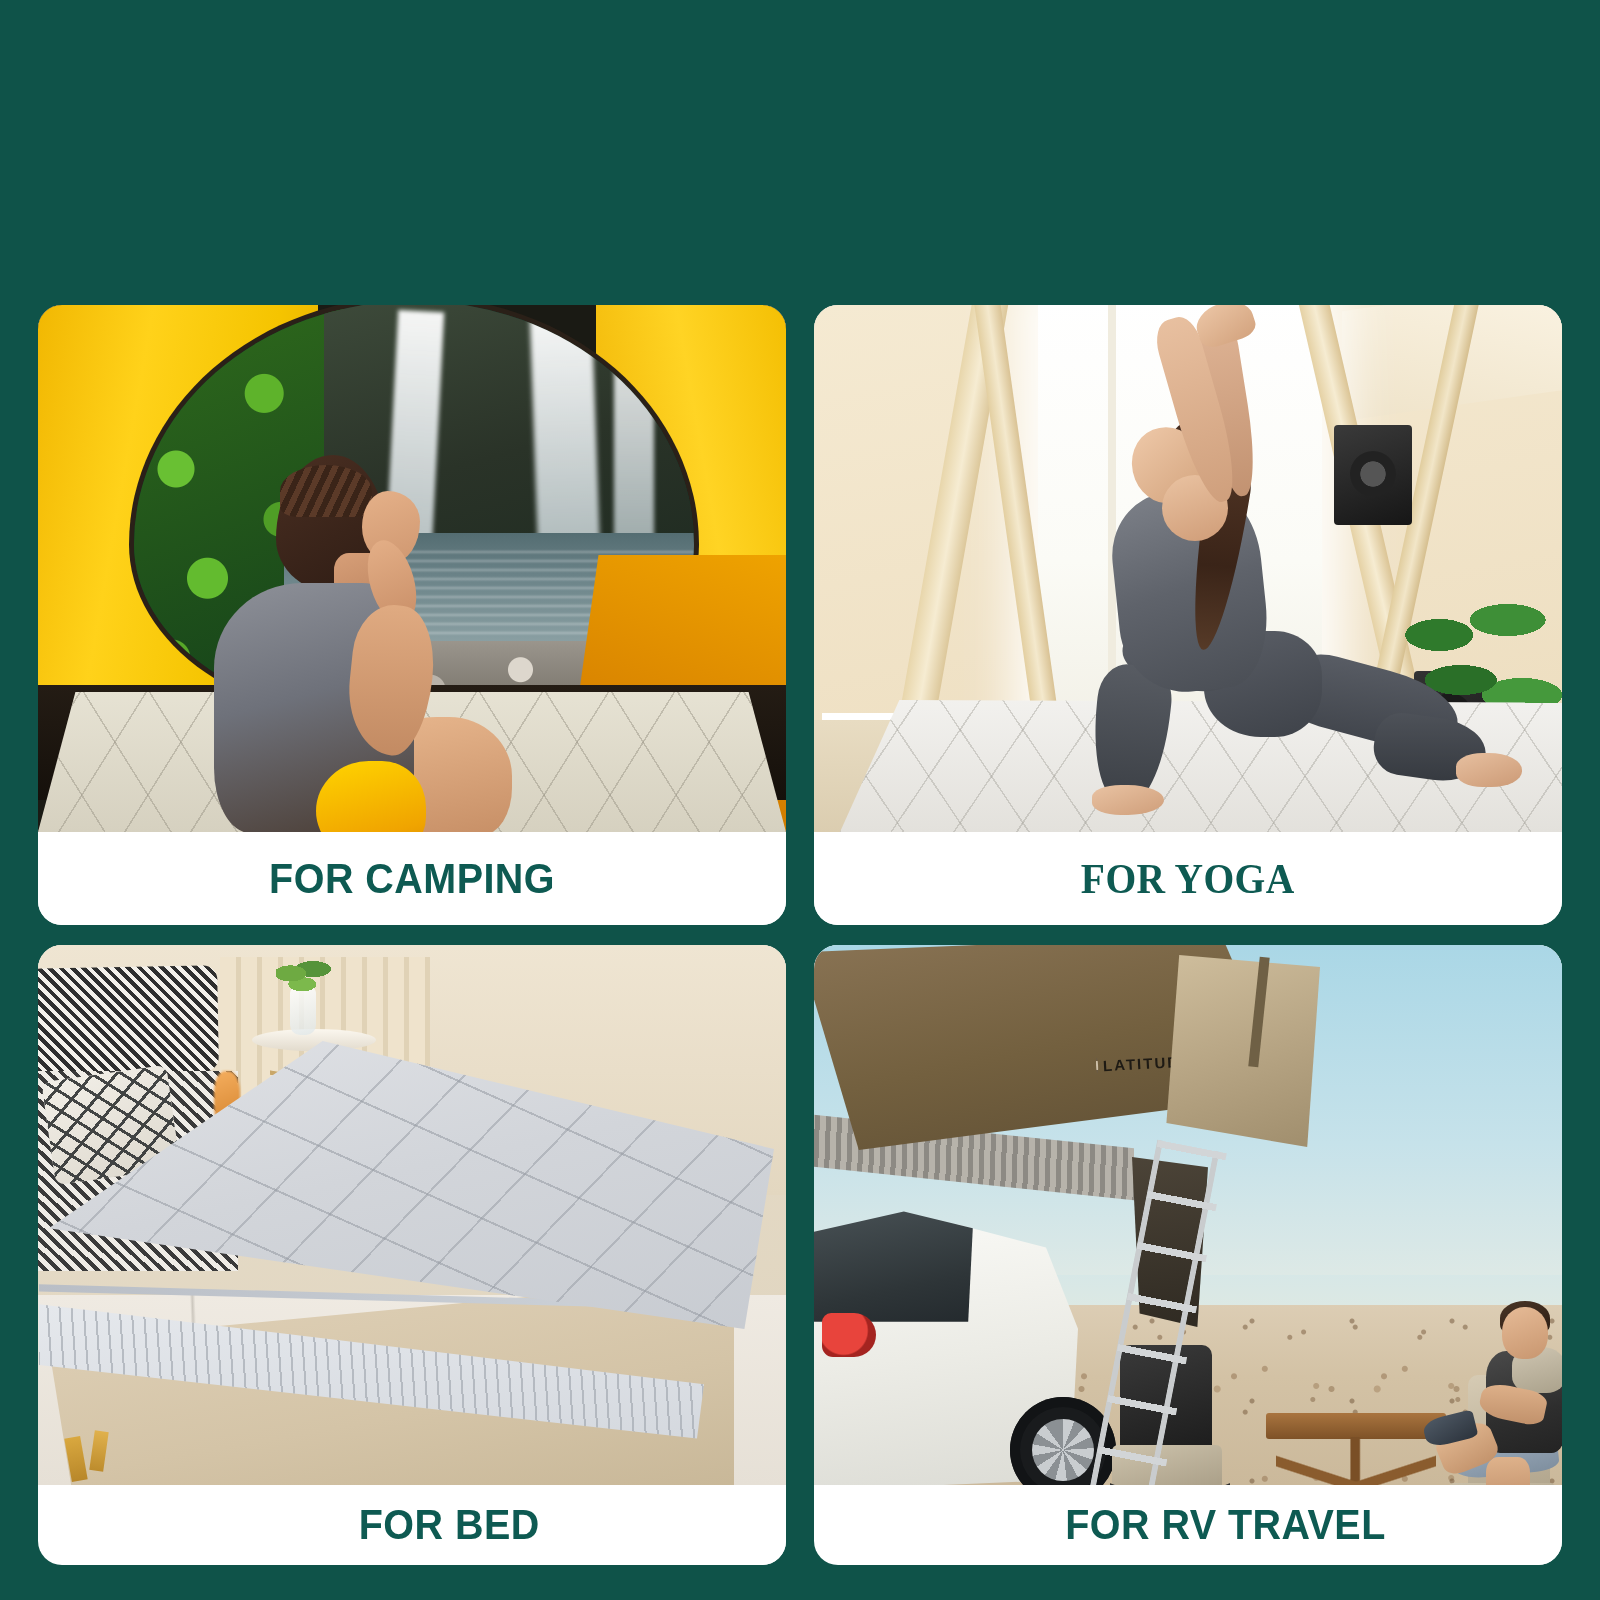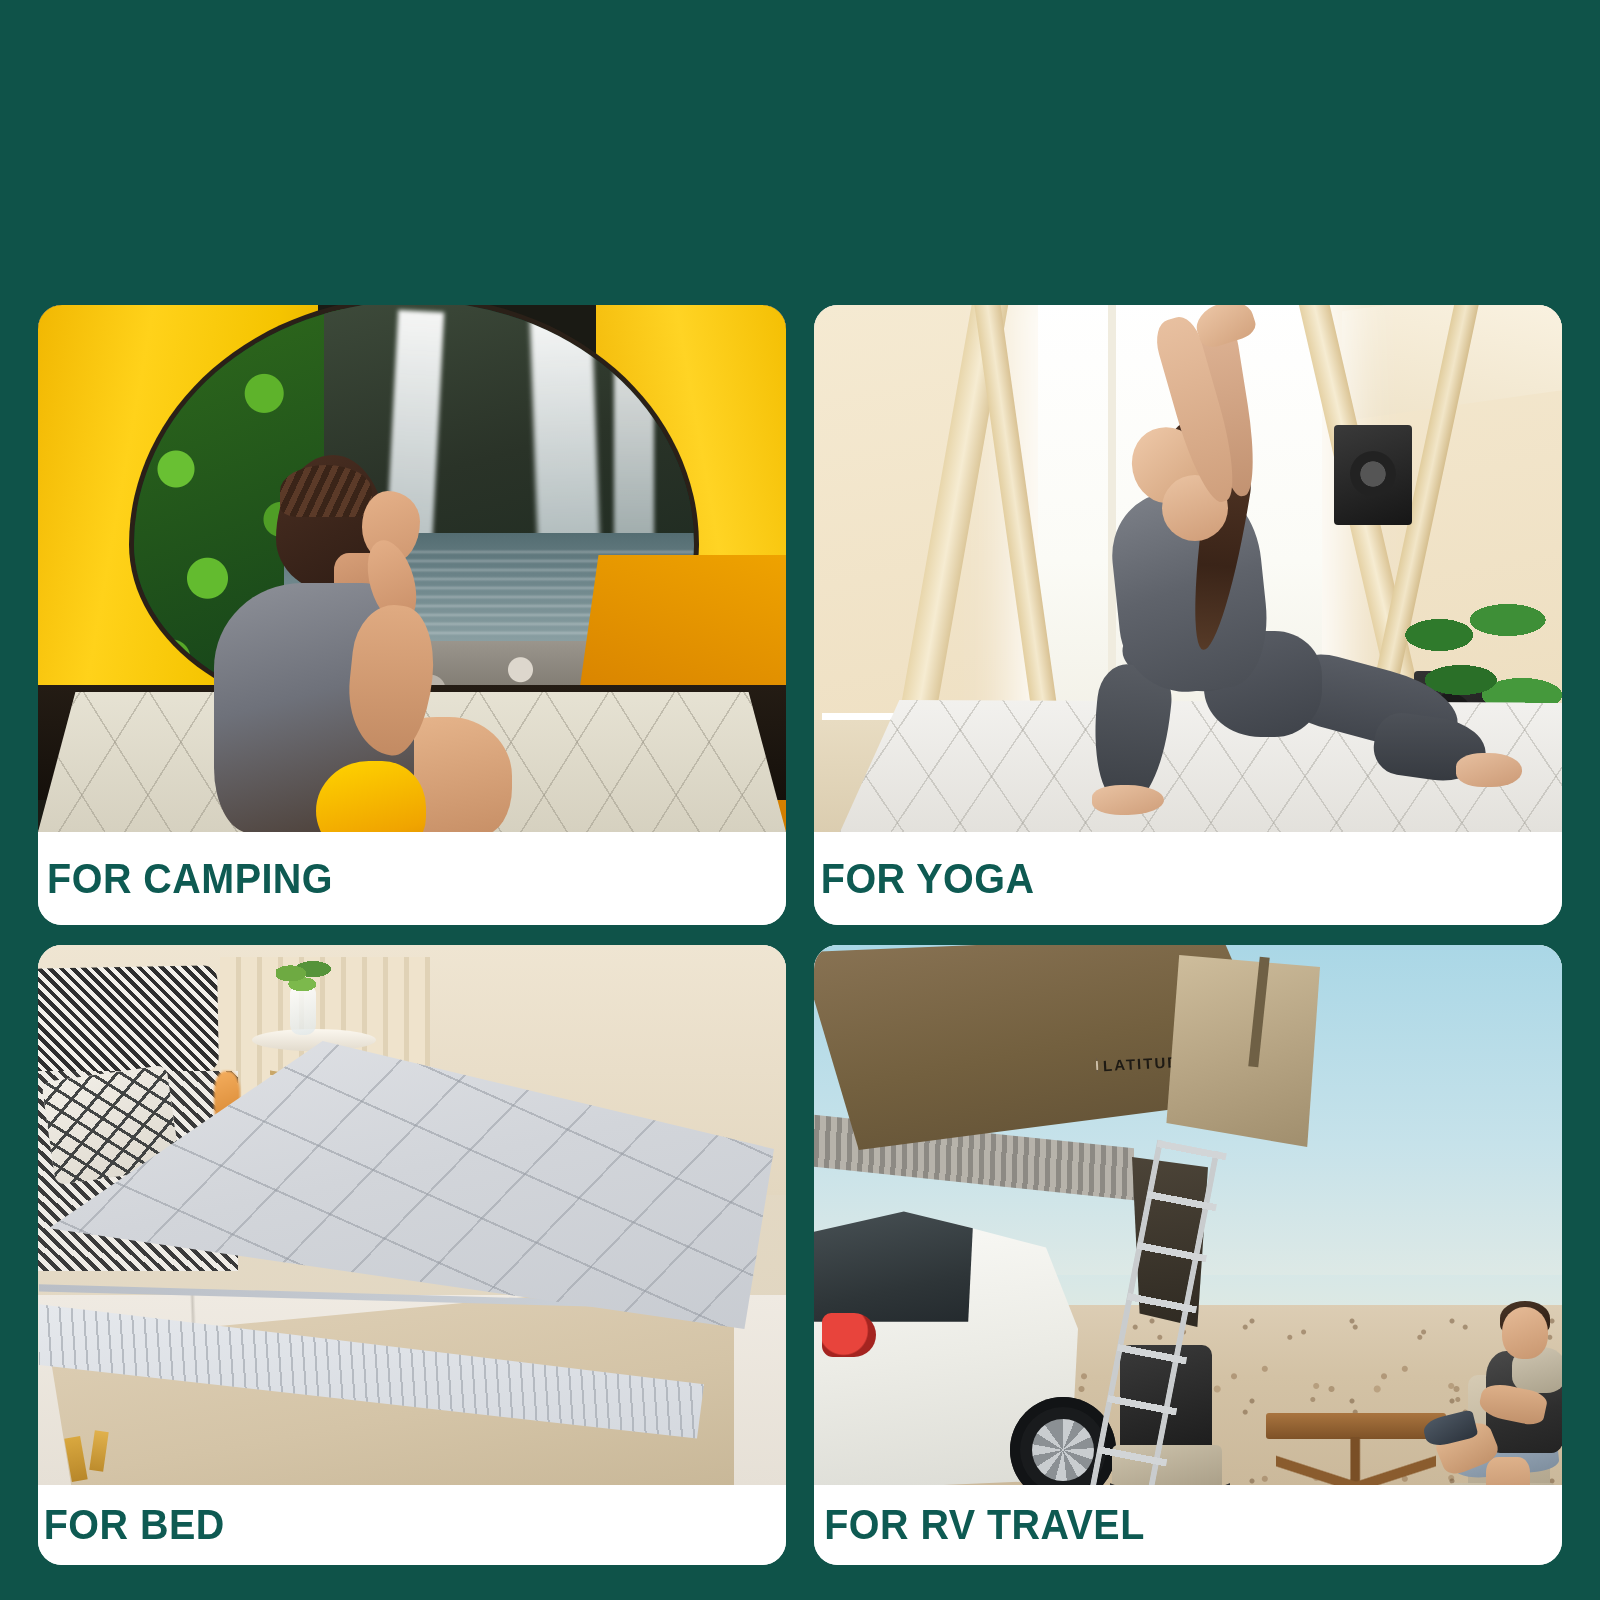--- a/index.html
+++ b/index.html
@@ -54,21 +54,21 @@
   }
   .card {
     position: absolute;
     width: 748px;
     height: 620px;
     border-radius: 24px;
     overflow: hidden;
     background: #ffffff;
   }
   .card.c0 { left: 0;     top: 0; }
-  .card.c1 { left: 776px; top: 0; }
+  .card.c1 { left: 776px; top: 0; font-family: Liberation Serif, serif; }
   .card.c2 { left: 0;     top: 640px; }
   .card.c3 { left: 776px; top: 640px; }
 
   .photo {
     position: absolute;
     left: 0; top: 0;
     width: 748px;
     height: 527px;
     overflow: hidden;
     background: #cdcdc6;
@@ -77,22 +77,23 @@
   .card.c3 .photo { height: 540px; }
 
   .label-strip {
     position: absolute;
     left: 0; bottom: 0;
     width: 748px;
     height: 93px;
     background: #ffffff;
     display: flex;
     align-items: center;
-  }
-  .card.c2 .label-strip, .card.c3 .label-strip { height: 80px; }
+    justify-content: center;
+  }
+  .card.c2 .label-strip, .card.c3 .label-strip { height: 80px; margin-left: 37px; }
   .label-text {
     font-size: 42px;
     font-weight: 700;
     color: #0e5a52;
     letter-spacing: 0.5px;
     transform: scaleX(0.94);
     white-space: nowrap;
   }
 
   

